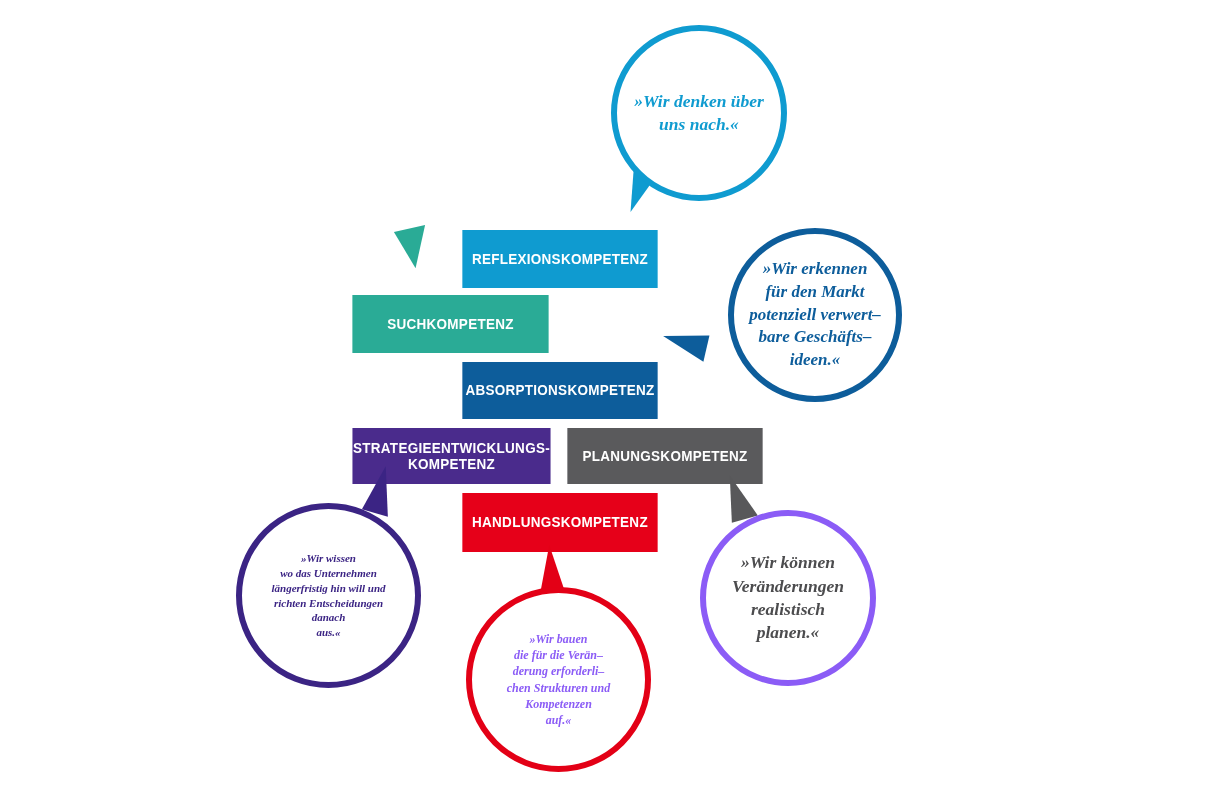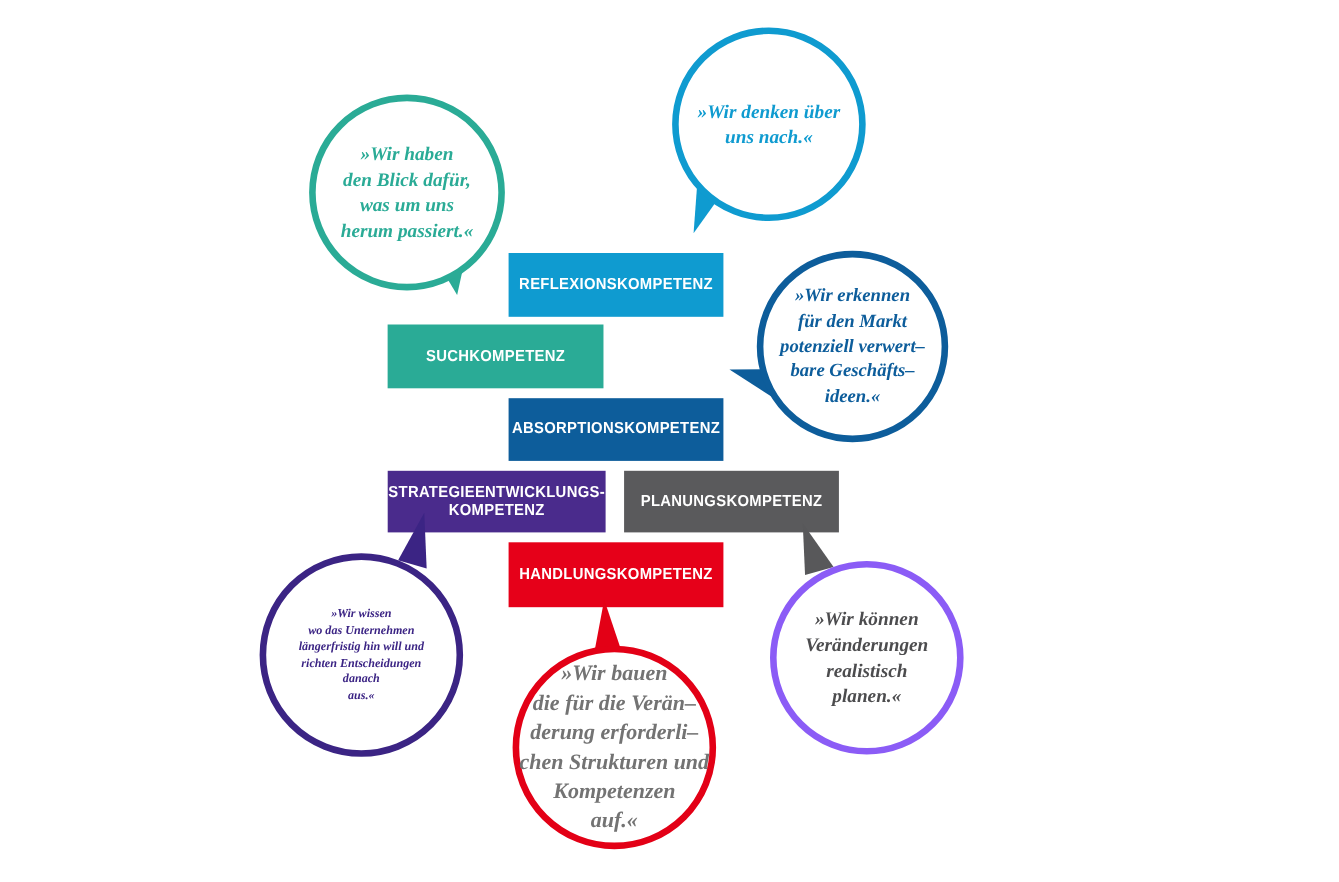--- a/index.html
+++ b/index.html
@@ -88,21 +88,21 @@
   #tail-reflexion{
     left:627px;top:166px;
     border-left:10px solid transparent;
     border-right:17px solid transparent;
     border-top:48px solid #0f9bd0;
     transform:rotate(16deg);
   }
 
   
   #bubble-absorption{
-    left:688px;top:228px;width:174px;height:174px;
+    left:728px;top:228px;width:174px;height:174px;
     border:6px solid #0d5d9b;
   }
   #bubble-absorption .quote{color:#0d5d9b;font-size:17px;}
   #tail-absorption{
     left:662px;top:330px;
     border-top:11px solid transparent;
     border-bottom:16px solid transparent;
     border-right:45px solid #0d5d9b;
     transform:rotate(13deg);
   }
@@ -120,21 +120,21 @@
     border-right:16px solid transparent;
     border-bottom:48px solid #3b2484;
     transform:rotate(16deg);
   }
 
   
   #bubble-handlung{
     left:466px;top:587px;width:185px;height:185px;
     border:6px solid #e30016;
   }
-  #bubble-handlung .quote{color:#737373;font-size:20px;width:122%;}
+  #bubble-handlung .quote{color:#8b5cf6;font-size:12px;width:122%;}
   #tail-handlung{
     left:538px;top:545px;
     border-left:13px solid transparent;
     border-right:13px solid transparent;
     border-bottom:50px solid #e30016;
     transform:rotate(-4deg);
   }
 
   
   #bubble-planung{
@@ -180,26 +180,20 @@
   </div>
 
   <div class="bar" id="bar-planung">
     <span>PLANUNGSKOMPETENZ</span>
   </div>
 
   <div class="bar" id="bar-handlung">
     <span>HANDLUNGSKOMPETENZ</span>
   </div>
 
-  <div class="bubble" id="bubble-such">
-    <div class="quote">»Wir haben
-den Blick dafür,
-was um uns
-herum passiert.«</div>
-  </div>
 
   <div class="bubble" id="bubble-reflexion">
     <div class="quote">»Wir denken über
 uns nach.«</div>
   </div>
 
   <div class="bubble" id="bubble-absorption">
     <div class="quote">»Wir erkennen
 für den Markt
 potenziell verwert–

